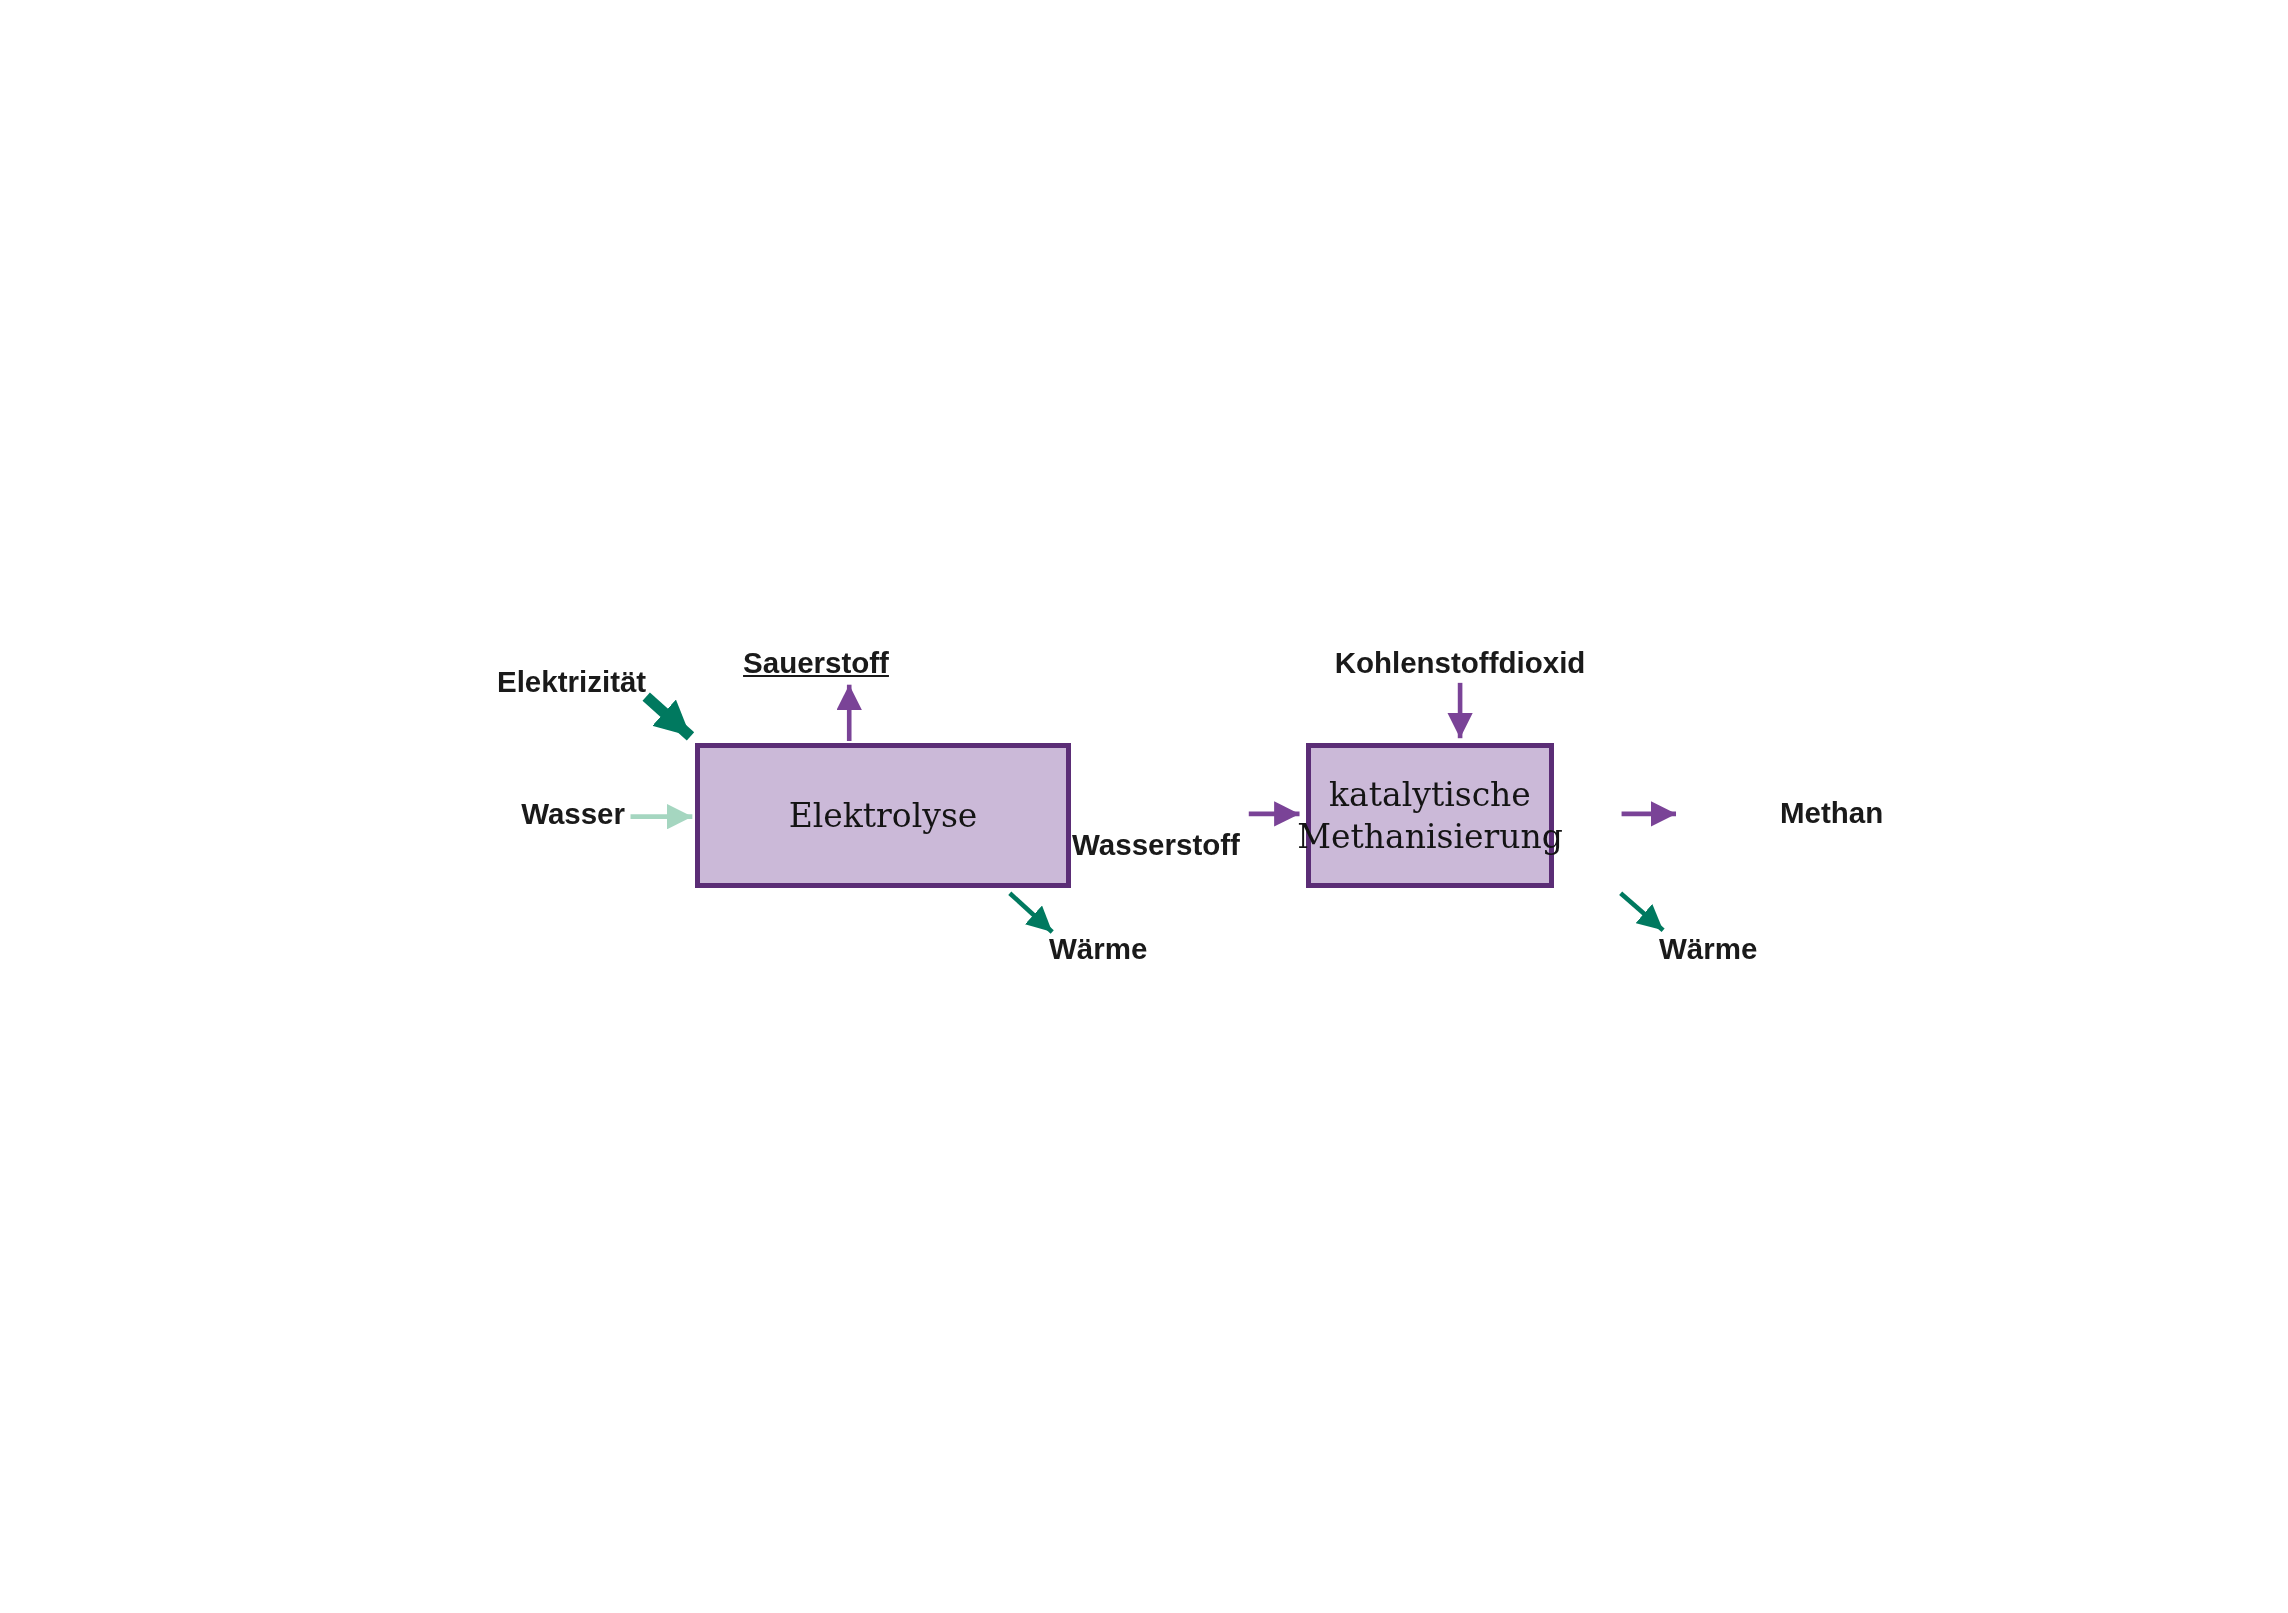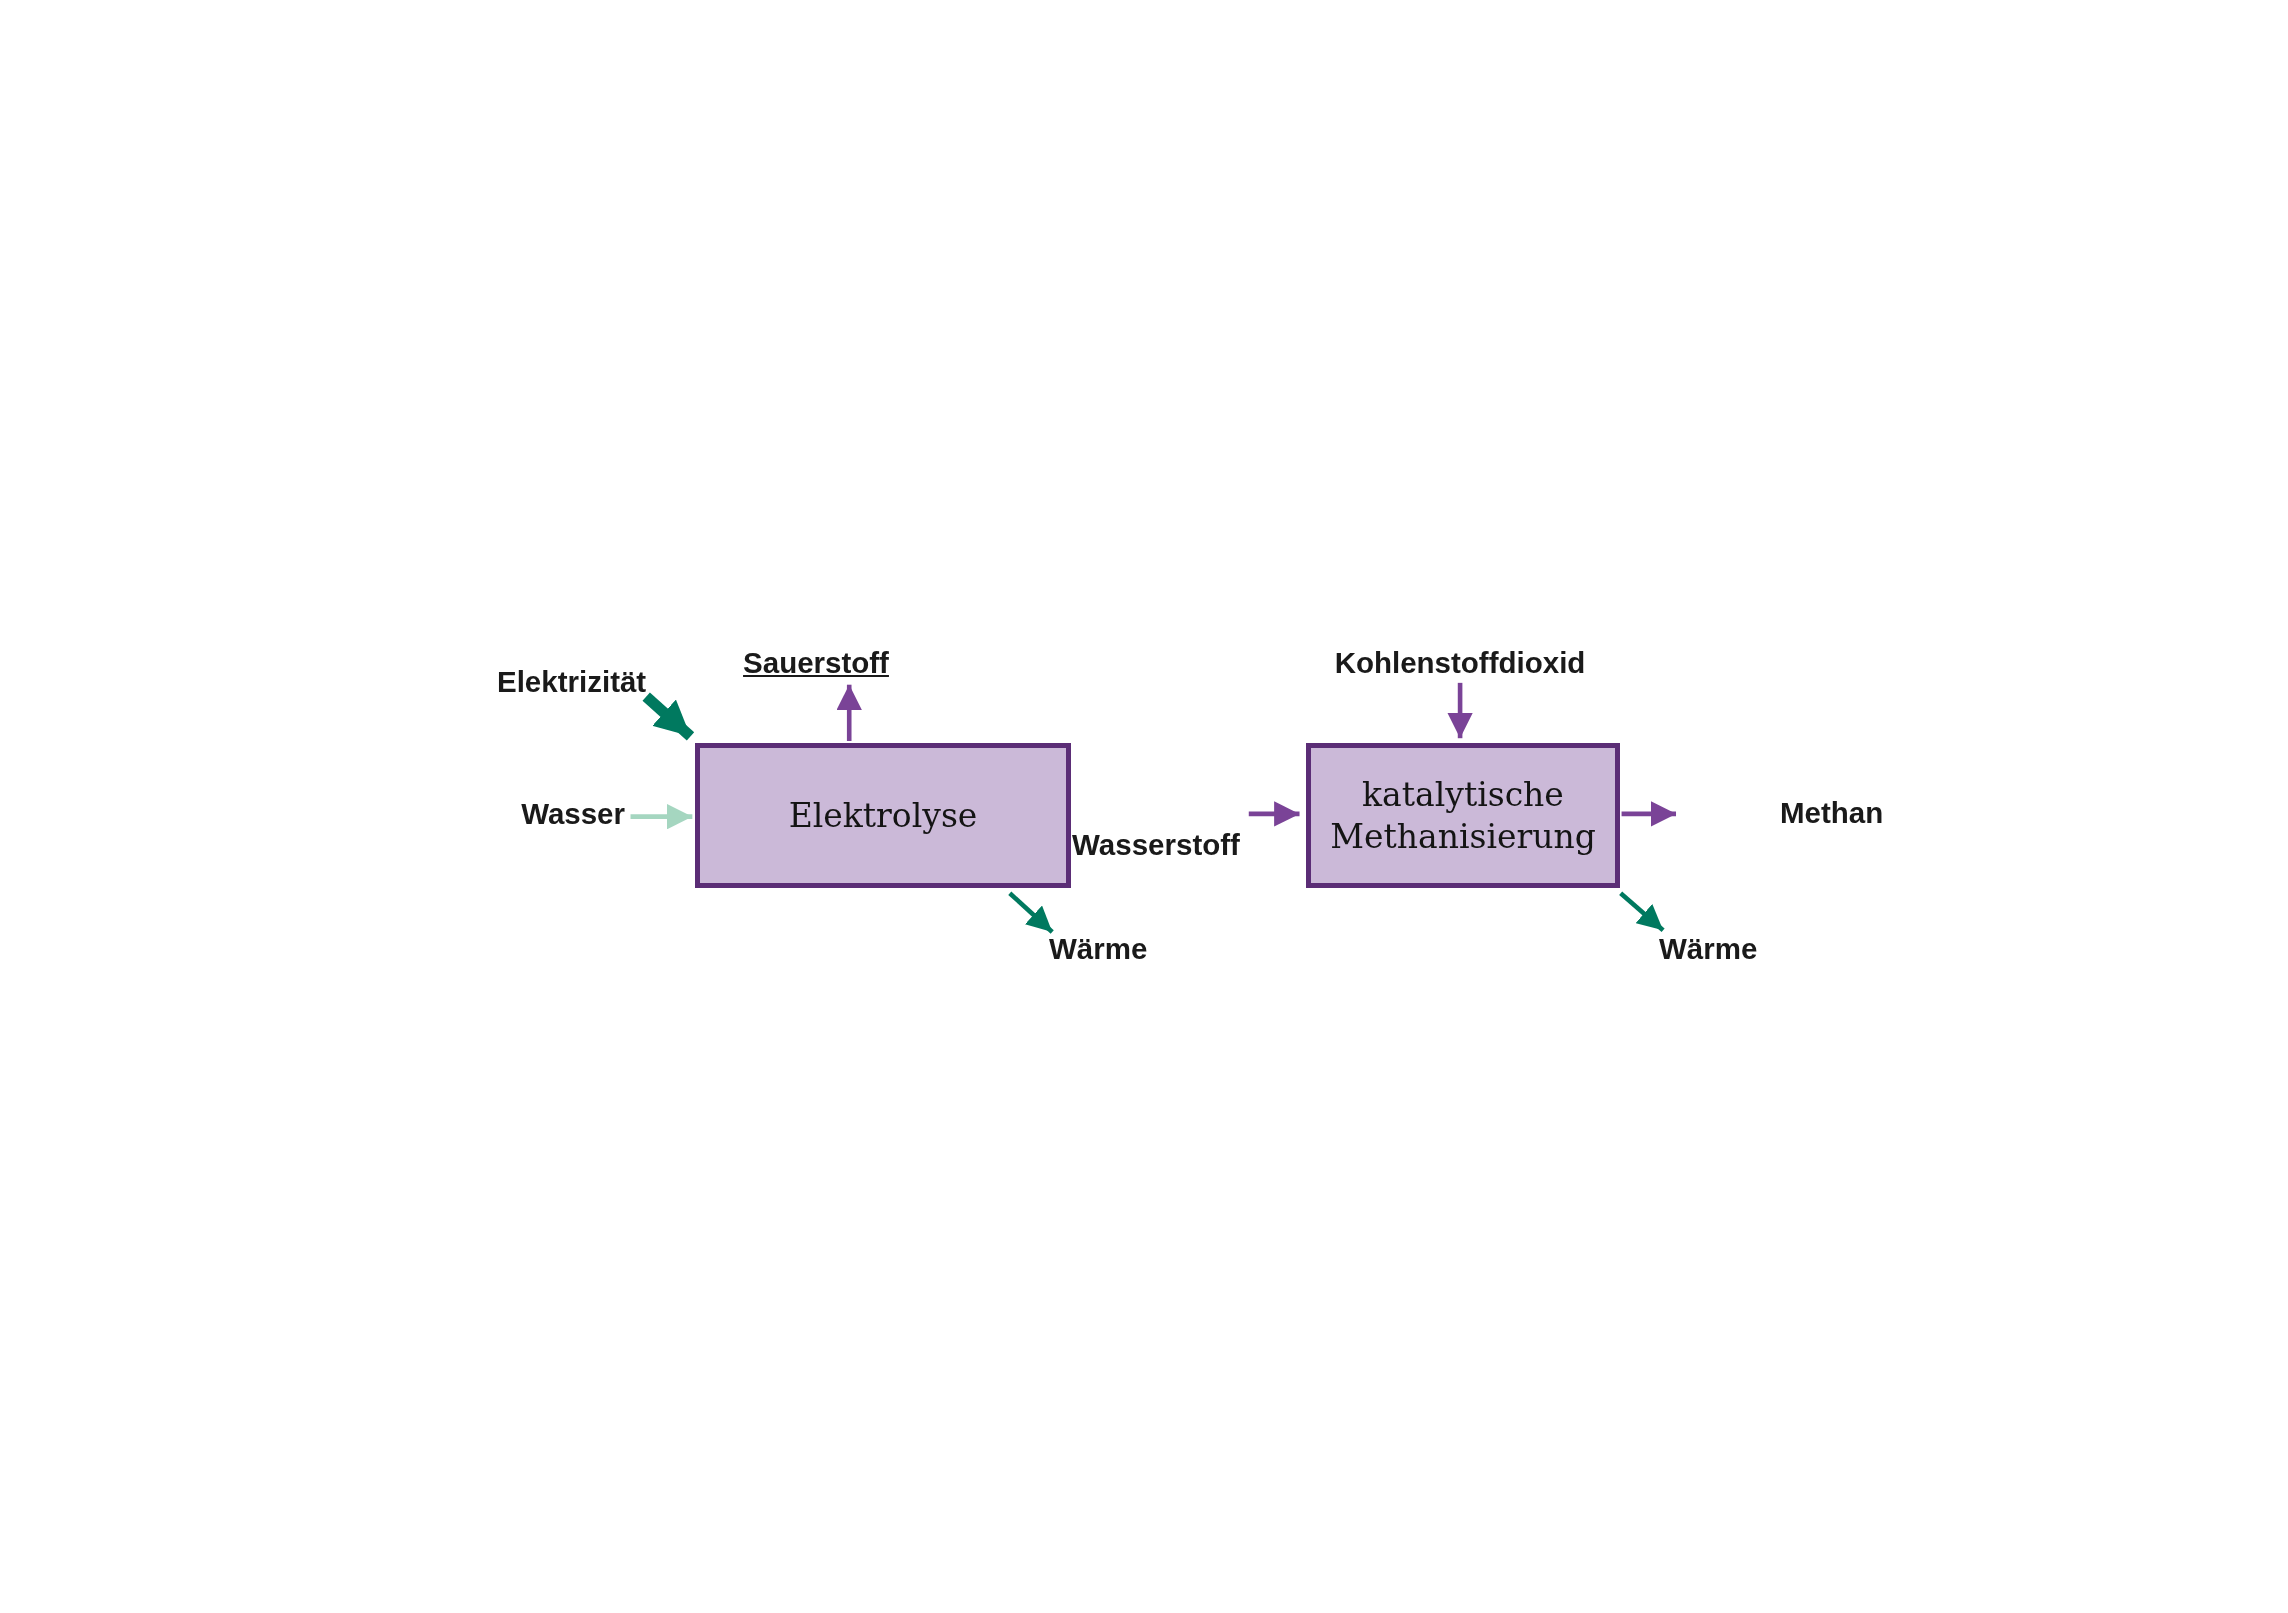--- a/index.html
+++ b/index.html
@@ -19,21 +19,21 @@
   .arrow-layer{position:absolute;left:0;top:0;width:2289px;height:1613px;pointer-events:none;}
 
   .process-box{
     position:absolute;
     background:var(--box-fill);
     border:5.5px solid var(--box-border);
     display:flex;align-items:center;justify-content:center;
     text-align:center;
   }
   .box-elektrolyse{left:695px;top:743px;width:376px;height:145px;}
-  .box-methanisierung{left:1306px;top:743px;width:314px;height:145px;}
+  .box-methanisierung{left:1306px;top:743px;width:248px;height:145px;}
   .box-label{
     font-family:"DejaVu Serif","Liberation Serif",serif;
     font-size:33px;line-height:42px;color:#141414;font-weight:400;
   }
 
   .flow-label{
     position:absolute;
     font-size:29.5px;font-weight:bold;color:var(--text);
     white-space:nowrap;line-height:33px;
   }

